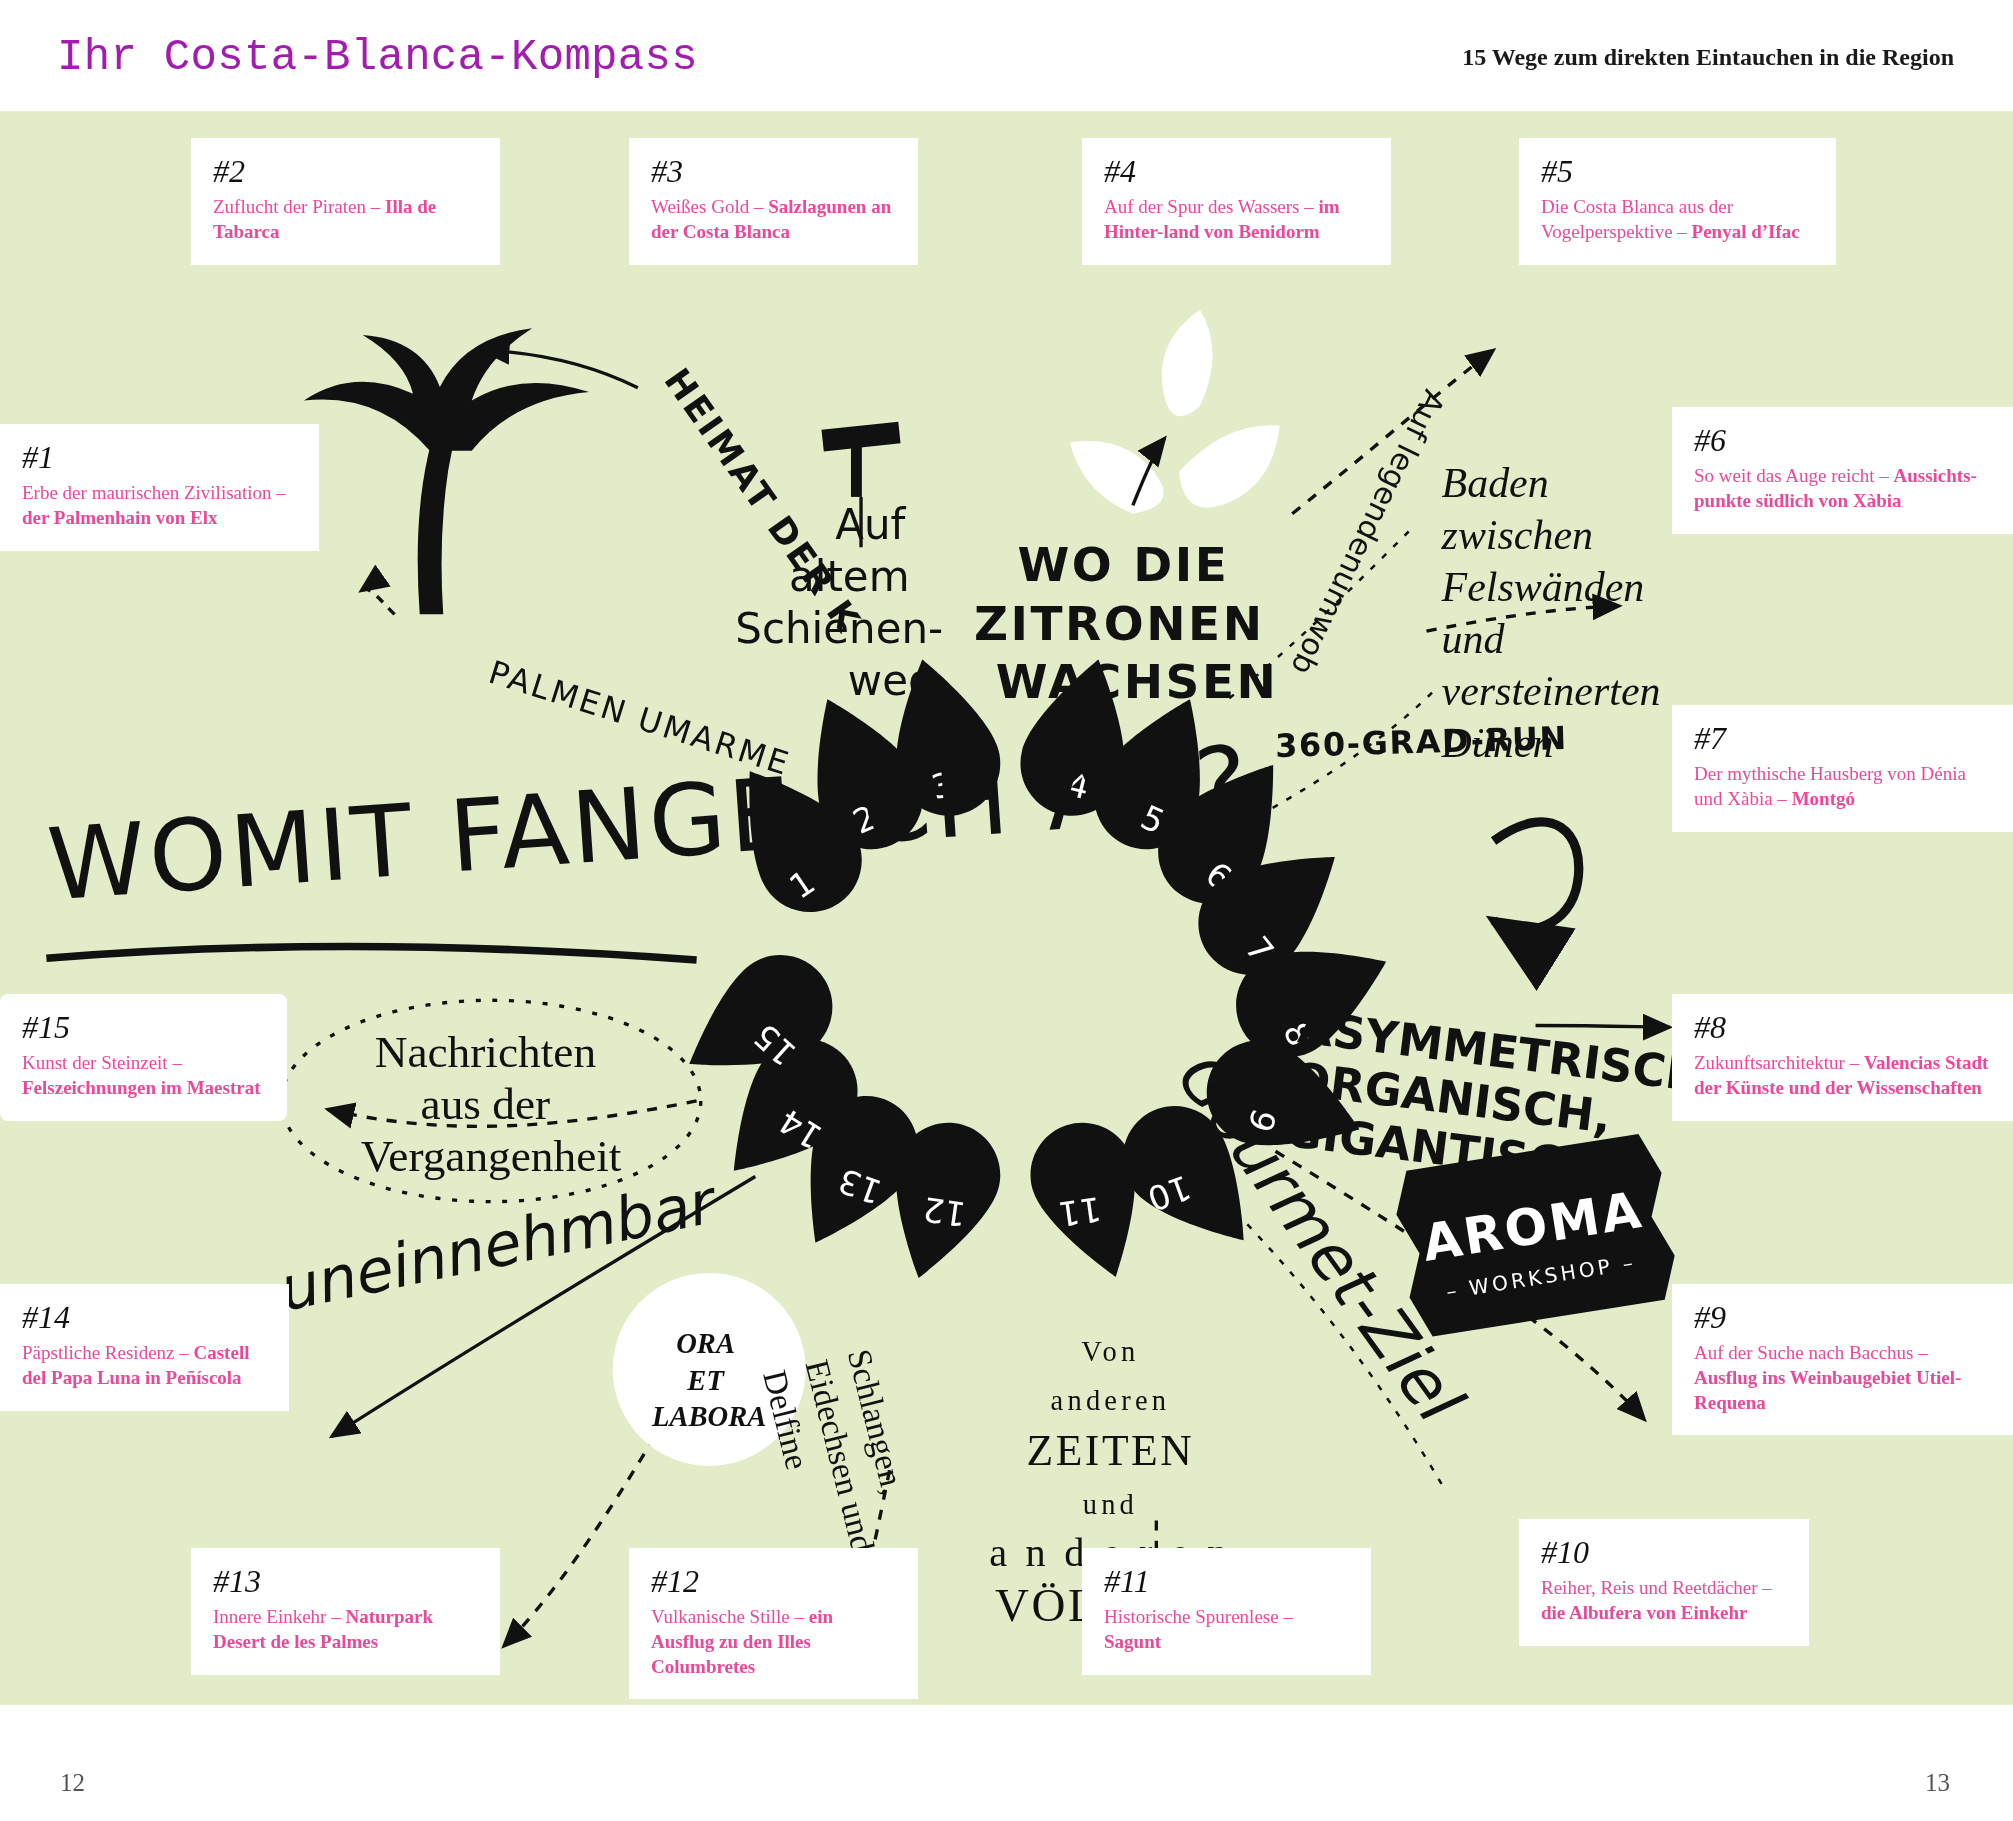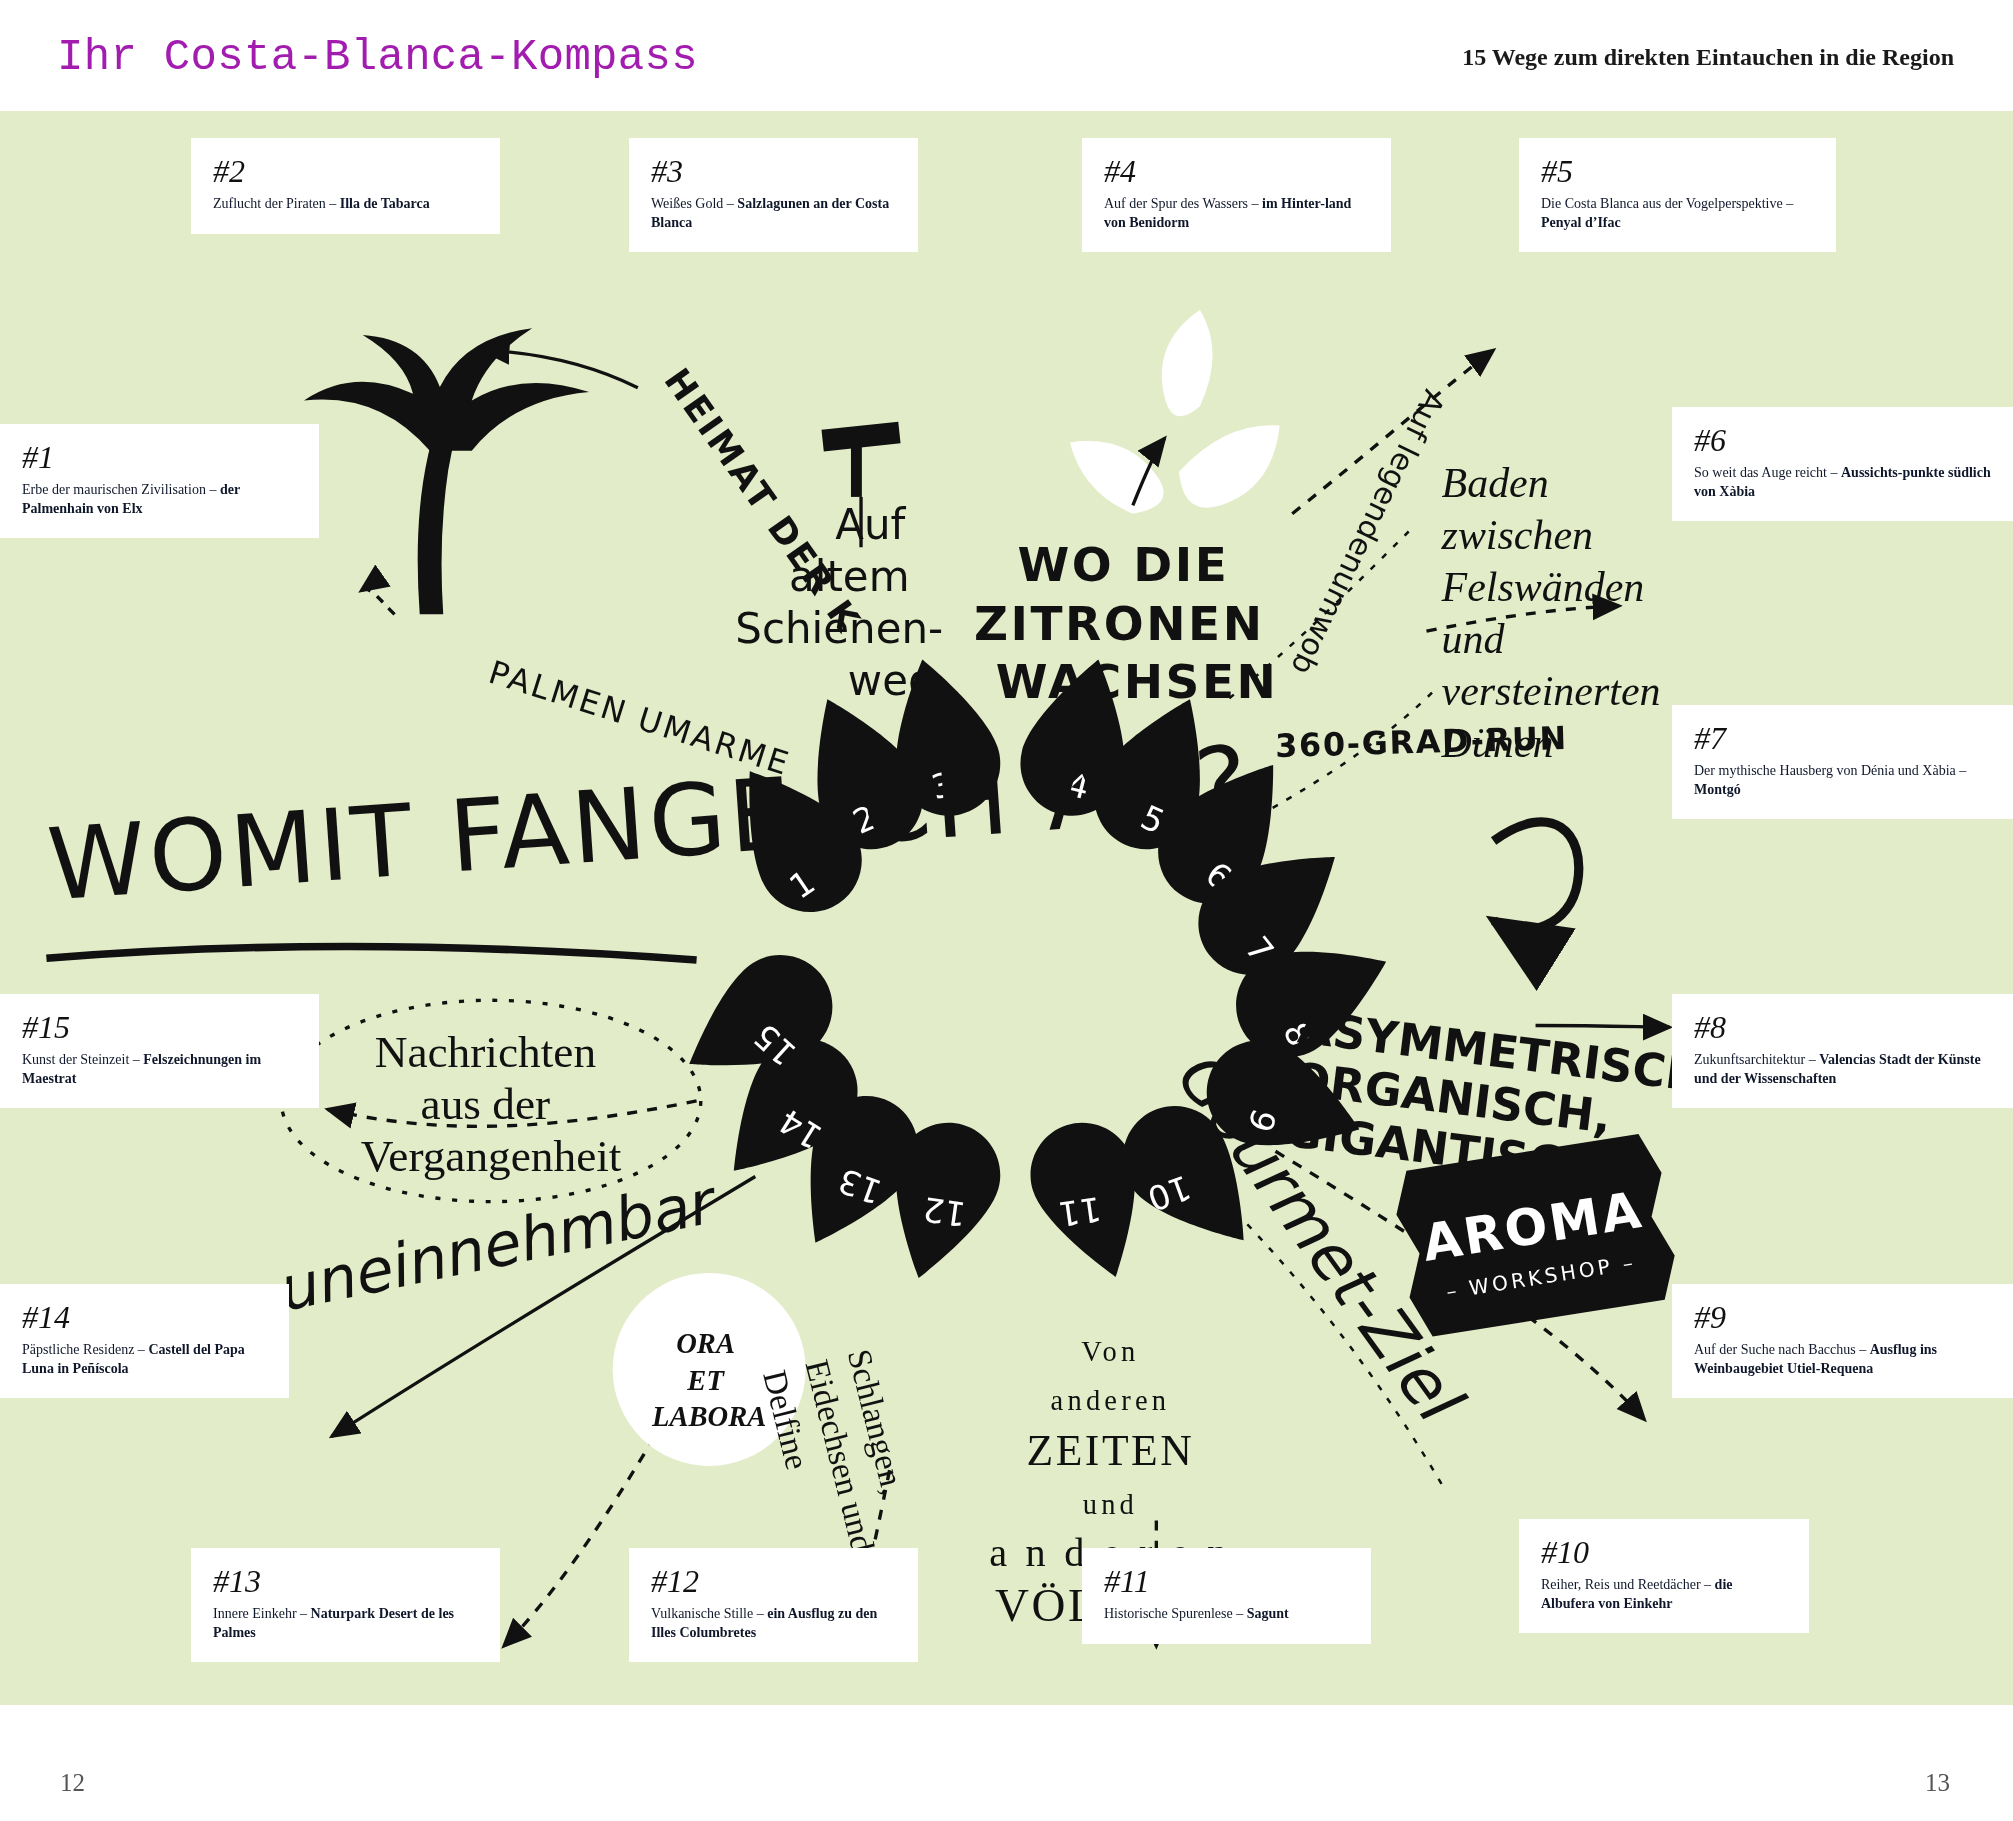--- a/index.html
+++ b/index.html
@@ -45,21 +45,21 @@
     padding:17px 22px 20px 22px;
     box-sizing:border-box;
   }
   .entry .num{
     font-family:"Liberation Serif", serif;
     font-style:italic;font-size:32px;color:#111;
     margin-bottom:8.4px;line-height:1;
   }
   .entry .txt{
     font-family:"Liberation Serif", serif;
-    font-size:14px;line-height:1.30;color:#0f172a;
+    font-size:19px;line-height:1.30;color:#ec4899;
   }
   .entry .txt b{font-weight:bold;}
 
   
   .artwork{position:absolute;left:0;top:111px;width:2014px;height:1594px;}
   svg{display:block;}
 
   
   .hand{font-family:"DejaVu Sans", sans-serif;}
 </style>
@@ -337,21 +337,21 @@
   <div class="entry" style="left:1672px;top:407px;width:342px;">
     <div class="num">#6</div>
     <div class="txt">So weit das Auge reicht – <b>Aussichts-punkte südlich von Xàbia</b></div>
   </div>
 
   <div class="entry" style="left:1672px;top:705px;width:342px;">
     <div class="num">#7</div>
     <div class="txt">Der mythische Hausberg von Dénia und Xàbia – <b>Montgó</b></div>
   </div>
 
-  <div class="entry" style="left:0px;top:994px;width:319px;">
+  <div class="entry" style="left:0px;top:994px;width:287px;border-radius:8px;">
     <div class="num">#15</div>
     <div class="txt">Kunst der Steinzeit – <b>Felszeichnungen im Maestrat</b></div>
   </div>
 
   <div class="entry" style="left:1672px;top:994px;width:342px;">
     <div class="num">#8</div>
     <div class="txt">Zukunftsarchitektur – <b>Valencias Stadt der Künste und der Wissenschaften</b></div>
   </div>
 
   <div class="entry" style="left:0px;top:1284px;width:289px;">

